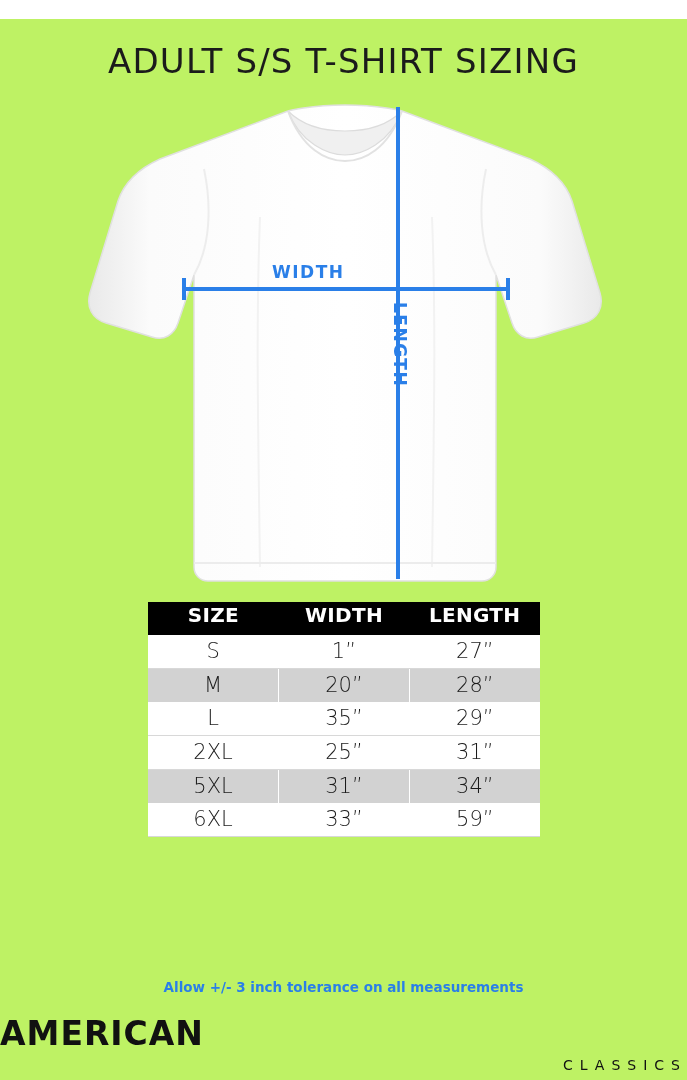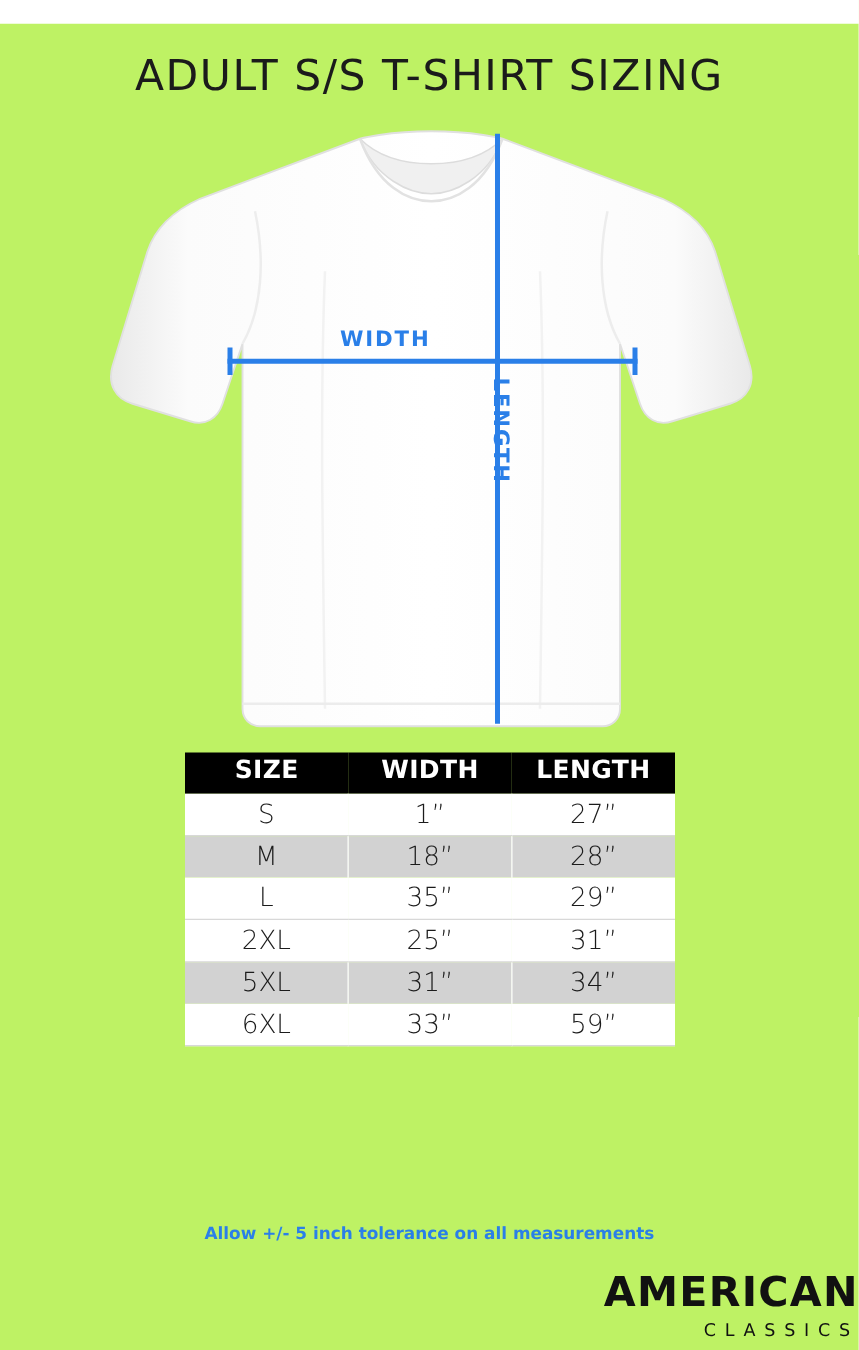--- a/index.html
+++ b/index.html
@@ -130,21 +130,21 @@
     color: #2a7fe8;
     font-family: "DejaVu Sans", sans-serif;
   }
 
   
   .brand {
     position: absolute;
     top: 995px;
     left: 0;
     width: 687px;
-    text-align: right;
+    text-align: left;
     font-size: 33px;
     font-weight: bold;
     letter-spacing: 1px;
     color: #111111;
     font-family: "DejaVu Sans", sans-serif;
   }
   .brand-sub {
     position: absolute;
     top: 1038px;
     left: 0;
@@ -230,21 +230,21 @@
         </tr>
       </thead>
       <tbody>
         <tr class="odd">
           <td>S</td>
           <td>1”</td>
           <td>27”</td>
         </tr>
         <tr class="even">
           <td>M</td>
-          <td>18”</td>
+          <td>20”</td>
           <td>28”</td>
         </tr>
         <tr class="odd">
           <td>L</td>
           <td>35”</td>
           <td>29”</td>
         </tr>
         <tr class="odd">
           <td>2XL</td>
           <td>25”</td>
@@ -257,18 +257,18 @@
         </tr>
         <tr class="odd">
           <td>6XL</td>
           <td>33”</td>
           <td>59”</td>
         </tr>
       </tbody>
     </table>
   </div>
 
-  <div class="tolerance">Allow +/- 5 inch tolerance on all measurements</div>
+  <div class="tolerance">Allow +/- 3 inch tolerance on all measurements</div>
 
   <div class="brand">AMERICAN</div>
   <div class="brand-sub">CLASSICS</div>
 
 </div>
 
 </body></html>

